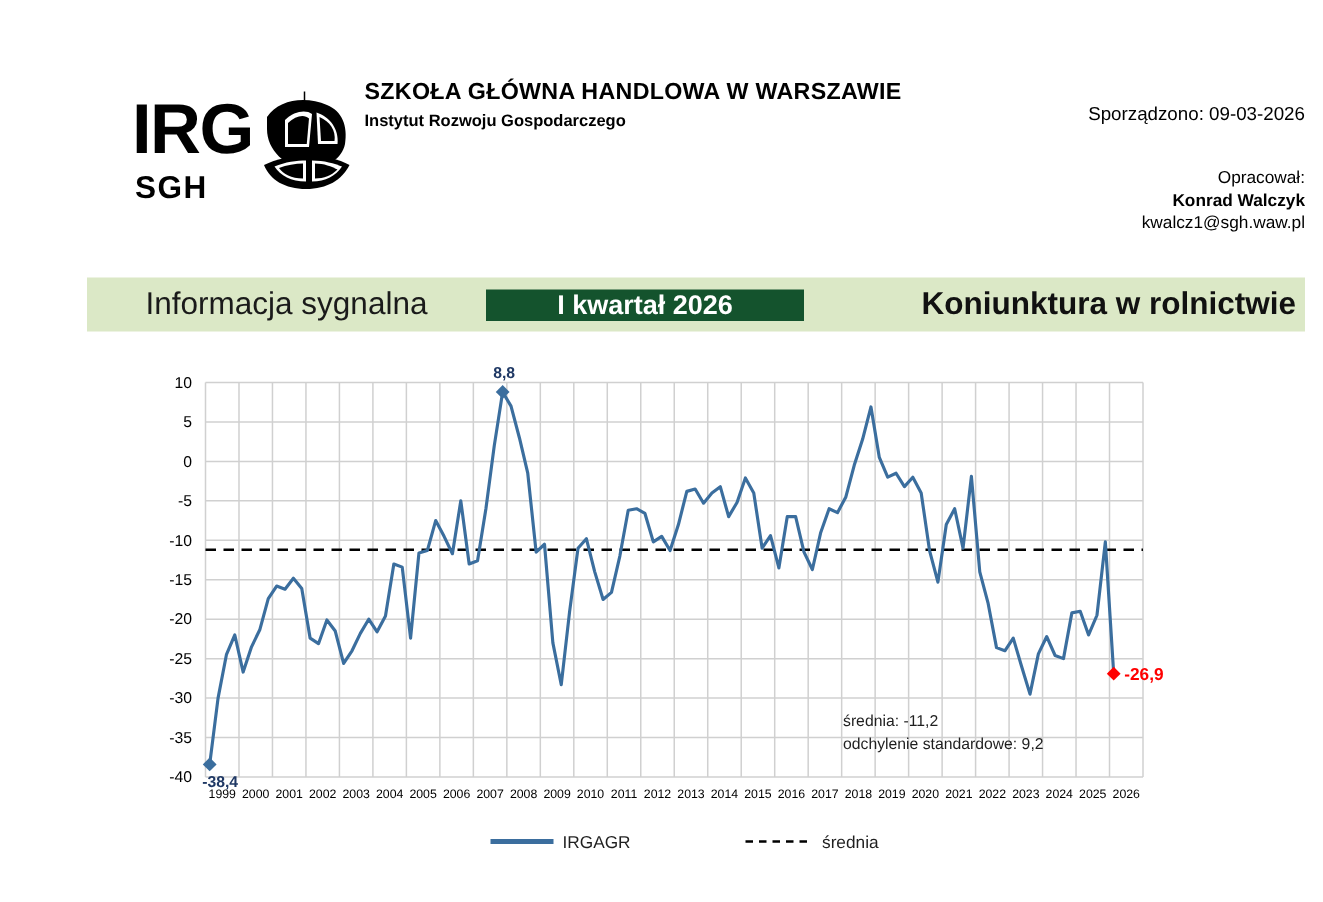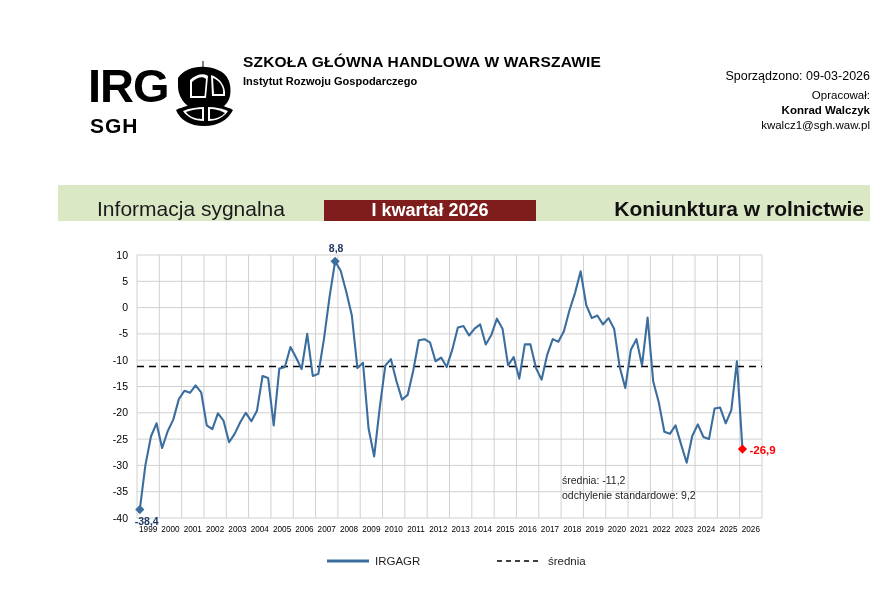--- a/index.html
+++ b/index.html
@@ -37,35 +37,35 @@
   .logo-ship{position:absolute;left:82px;top:0px;}
 
   .org-block{position:absolute;left:243px;top:52px;width:420px;}
   .org-line1{font-size:15.5px;font-weight:bold;letter-spacing:0.2px;line-height:19px;}
   .org-line2{font-size:11px;font-weight:bold;line-height:19px;margin-top:1px;}
   .addr{margin-top:14px;font-size:13px;line-height:17.5px;}
   .addr .sp{margin-top:4px;}
 
   .right-block{position:absolute;right:12px;top:68px;text-align:right;}
   .rb-date{font-size:12.5px;line-height:16px;}
-  .rb-prep{font-size:11.5px;line-height:15px;margin-top:4px;}
+  .rb-prep{font-size:11.5px;line-height:15px;margin-top:28px;}
   .rb-name{font-size:11.5px;font-weight:bold;line-height:15px;}
   .rb-mail{font-size:11.5px;line-height:15px;}
 
   
   .banner{
     position:absolute;left:58px;top:185px;width:812px;height:36px;
-    background:#dbe8c6;display:flex;align-items:flex-end;
+    background:#dbe8c6;display:flex;align-items:center;
   }
   .banner-left{
     flex:0 0 266px;display:flex;align-items:center;justify-content:center;
     font-size:21px;color:#1a1a1a;
   }
   .banner-mid{
-    flex:0 0 212px;background:#7f1d1d;display:flex;align-items:center;justify-content:center;
+    flex:0 0 212px;background:#14532d;display:flex;align-items:center;justify-content:center;
     color:#ffffff;font-size:18px;font-weight:bold;
   }
   .banner-right{
     flex:1;display:flex;align-items:center;justify-content:flex-end;padding-right:6px;
     font-size:21px;font-weight:bold;color:#111;padding-left:16px;
   }
 
   
   .chart{
     position:absolute;left:0;top:232px;width:882px;height:350px;

